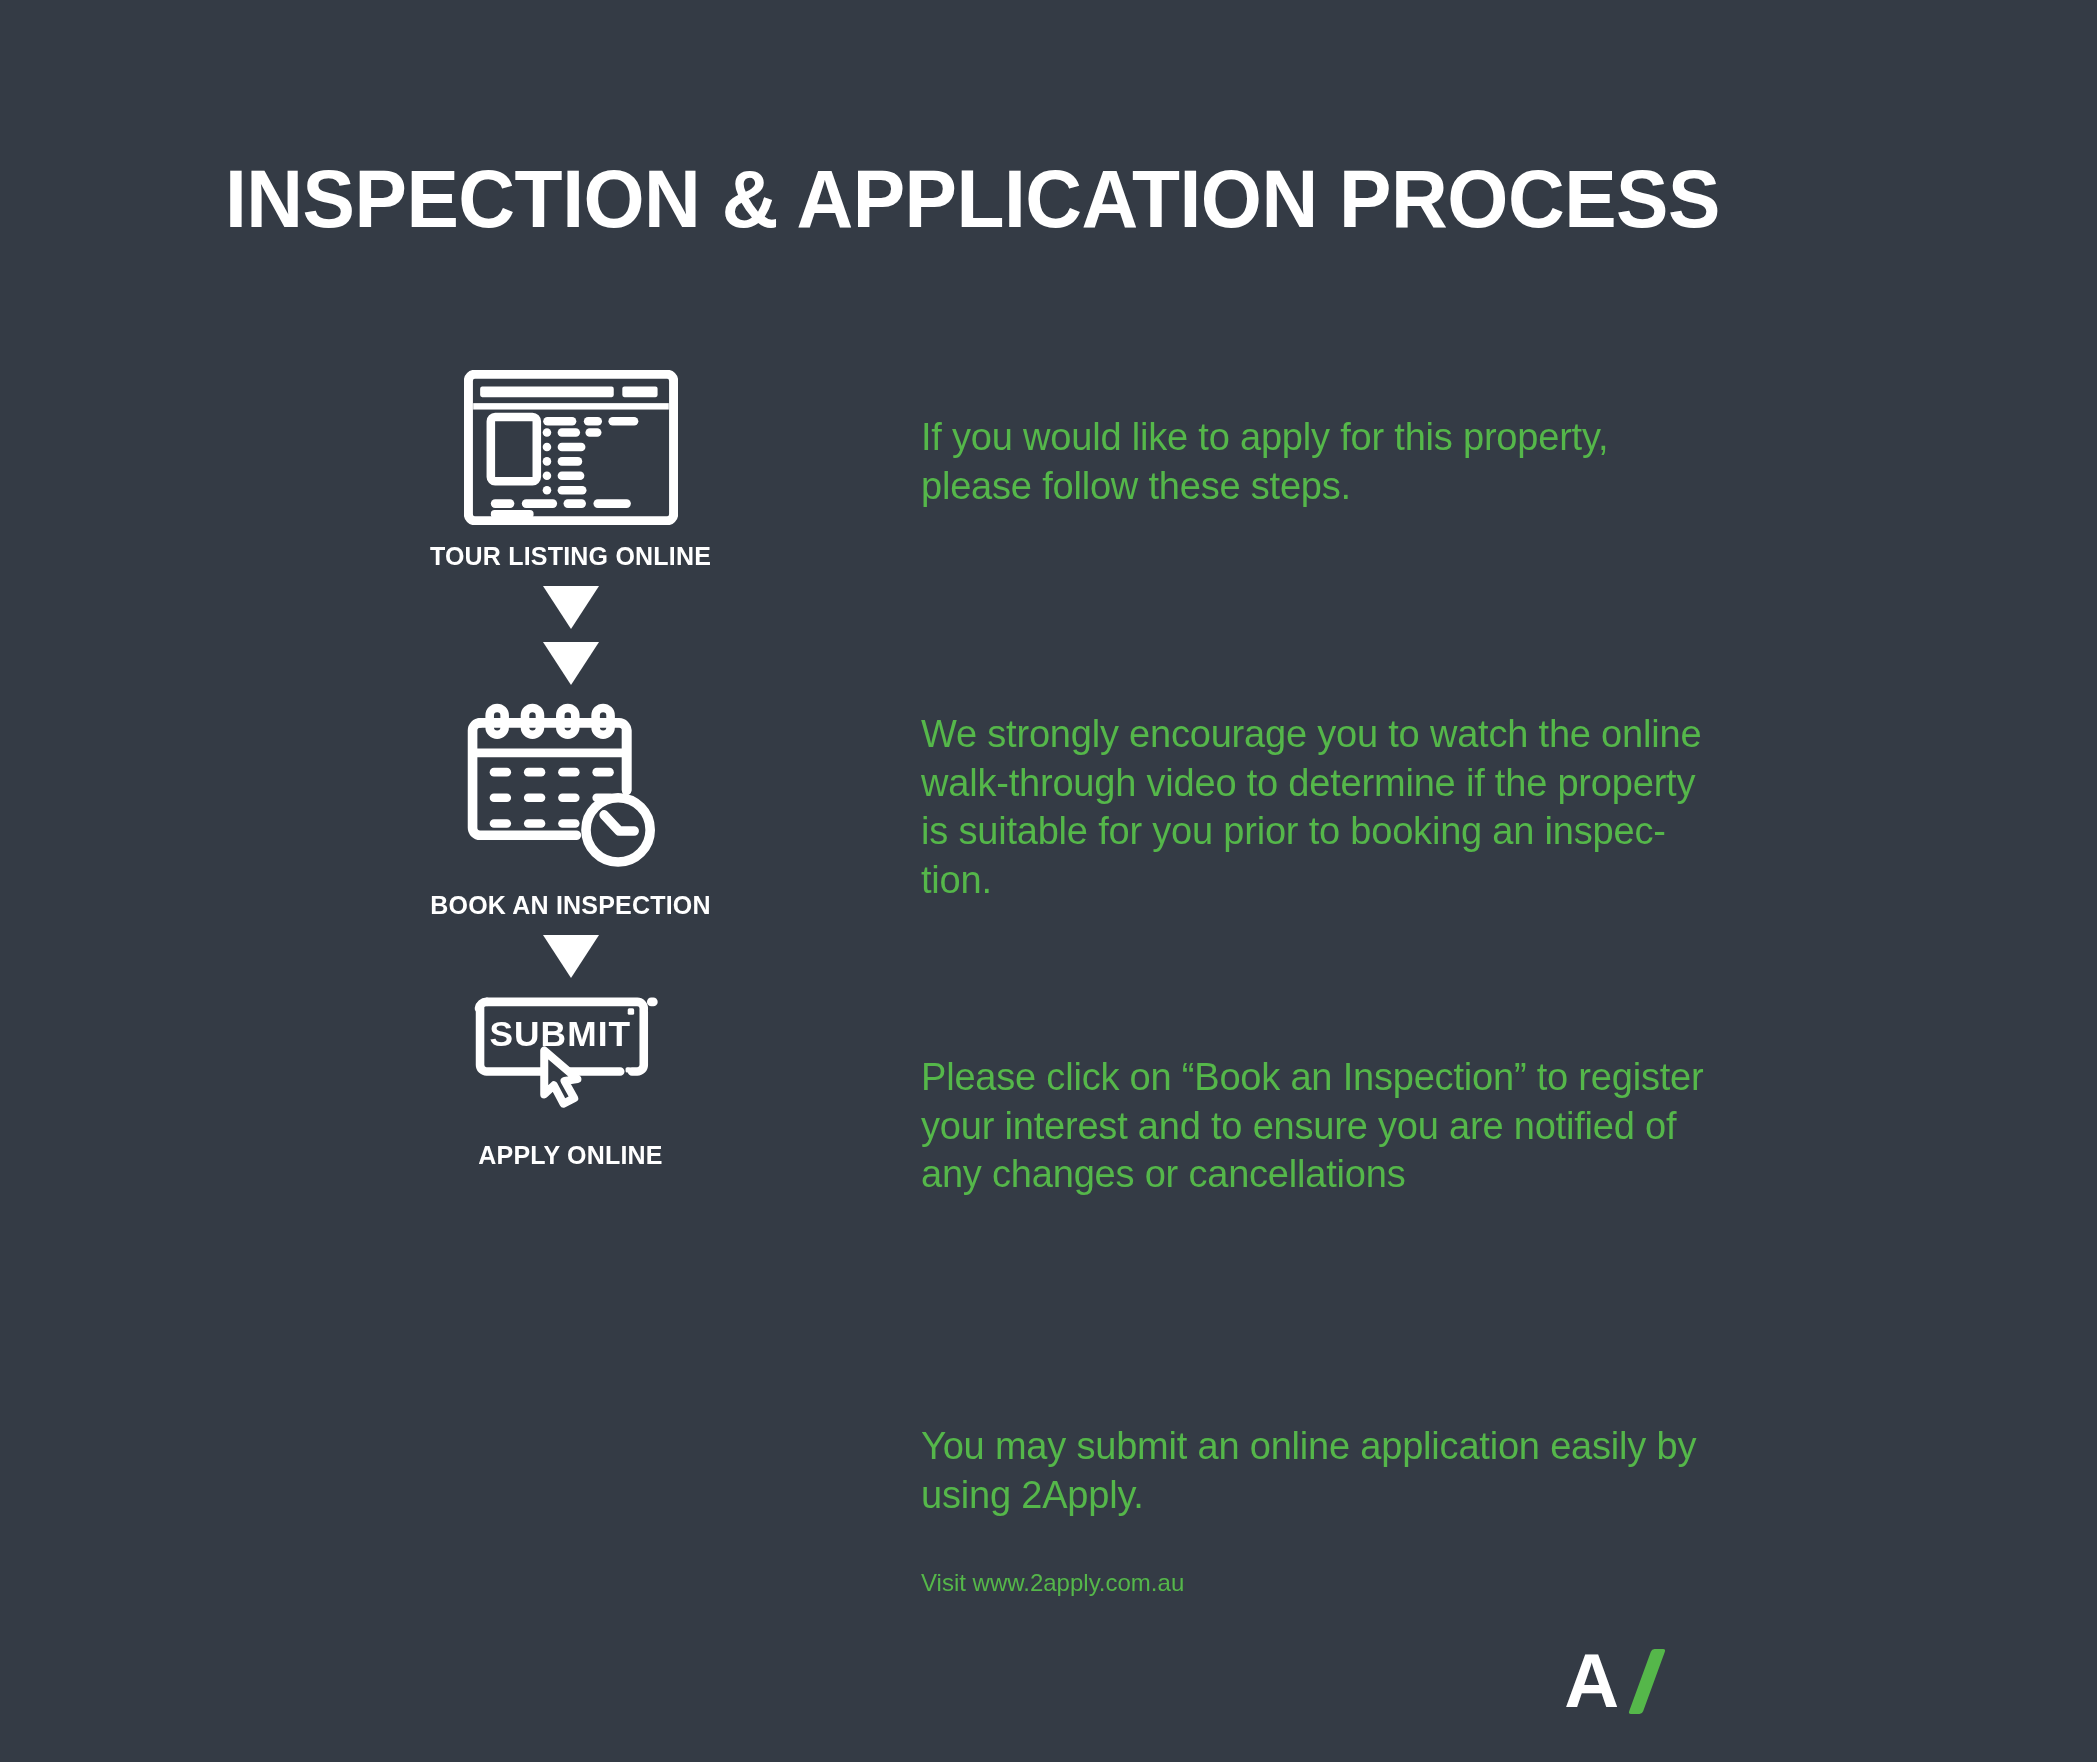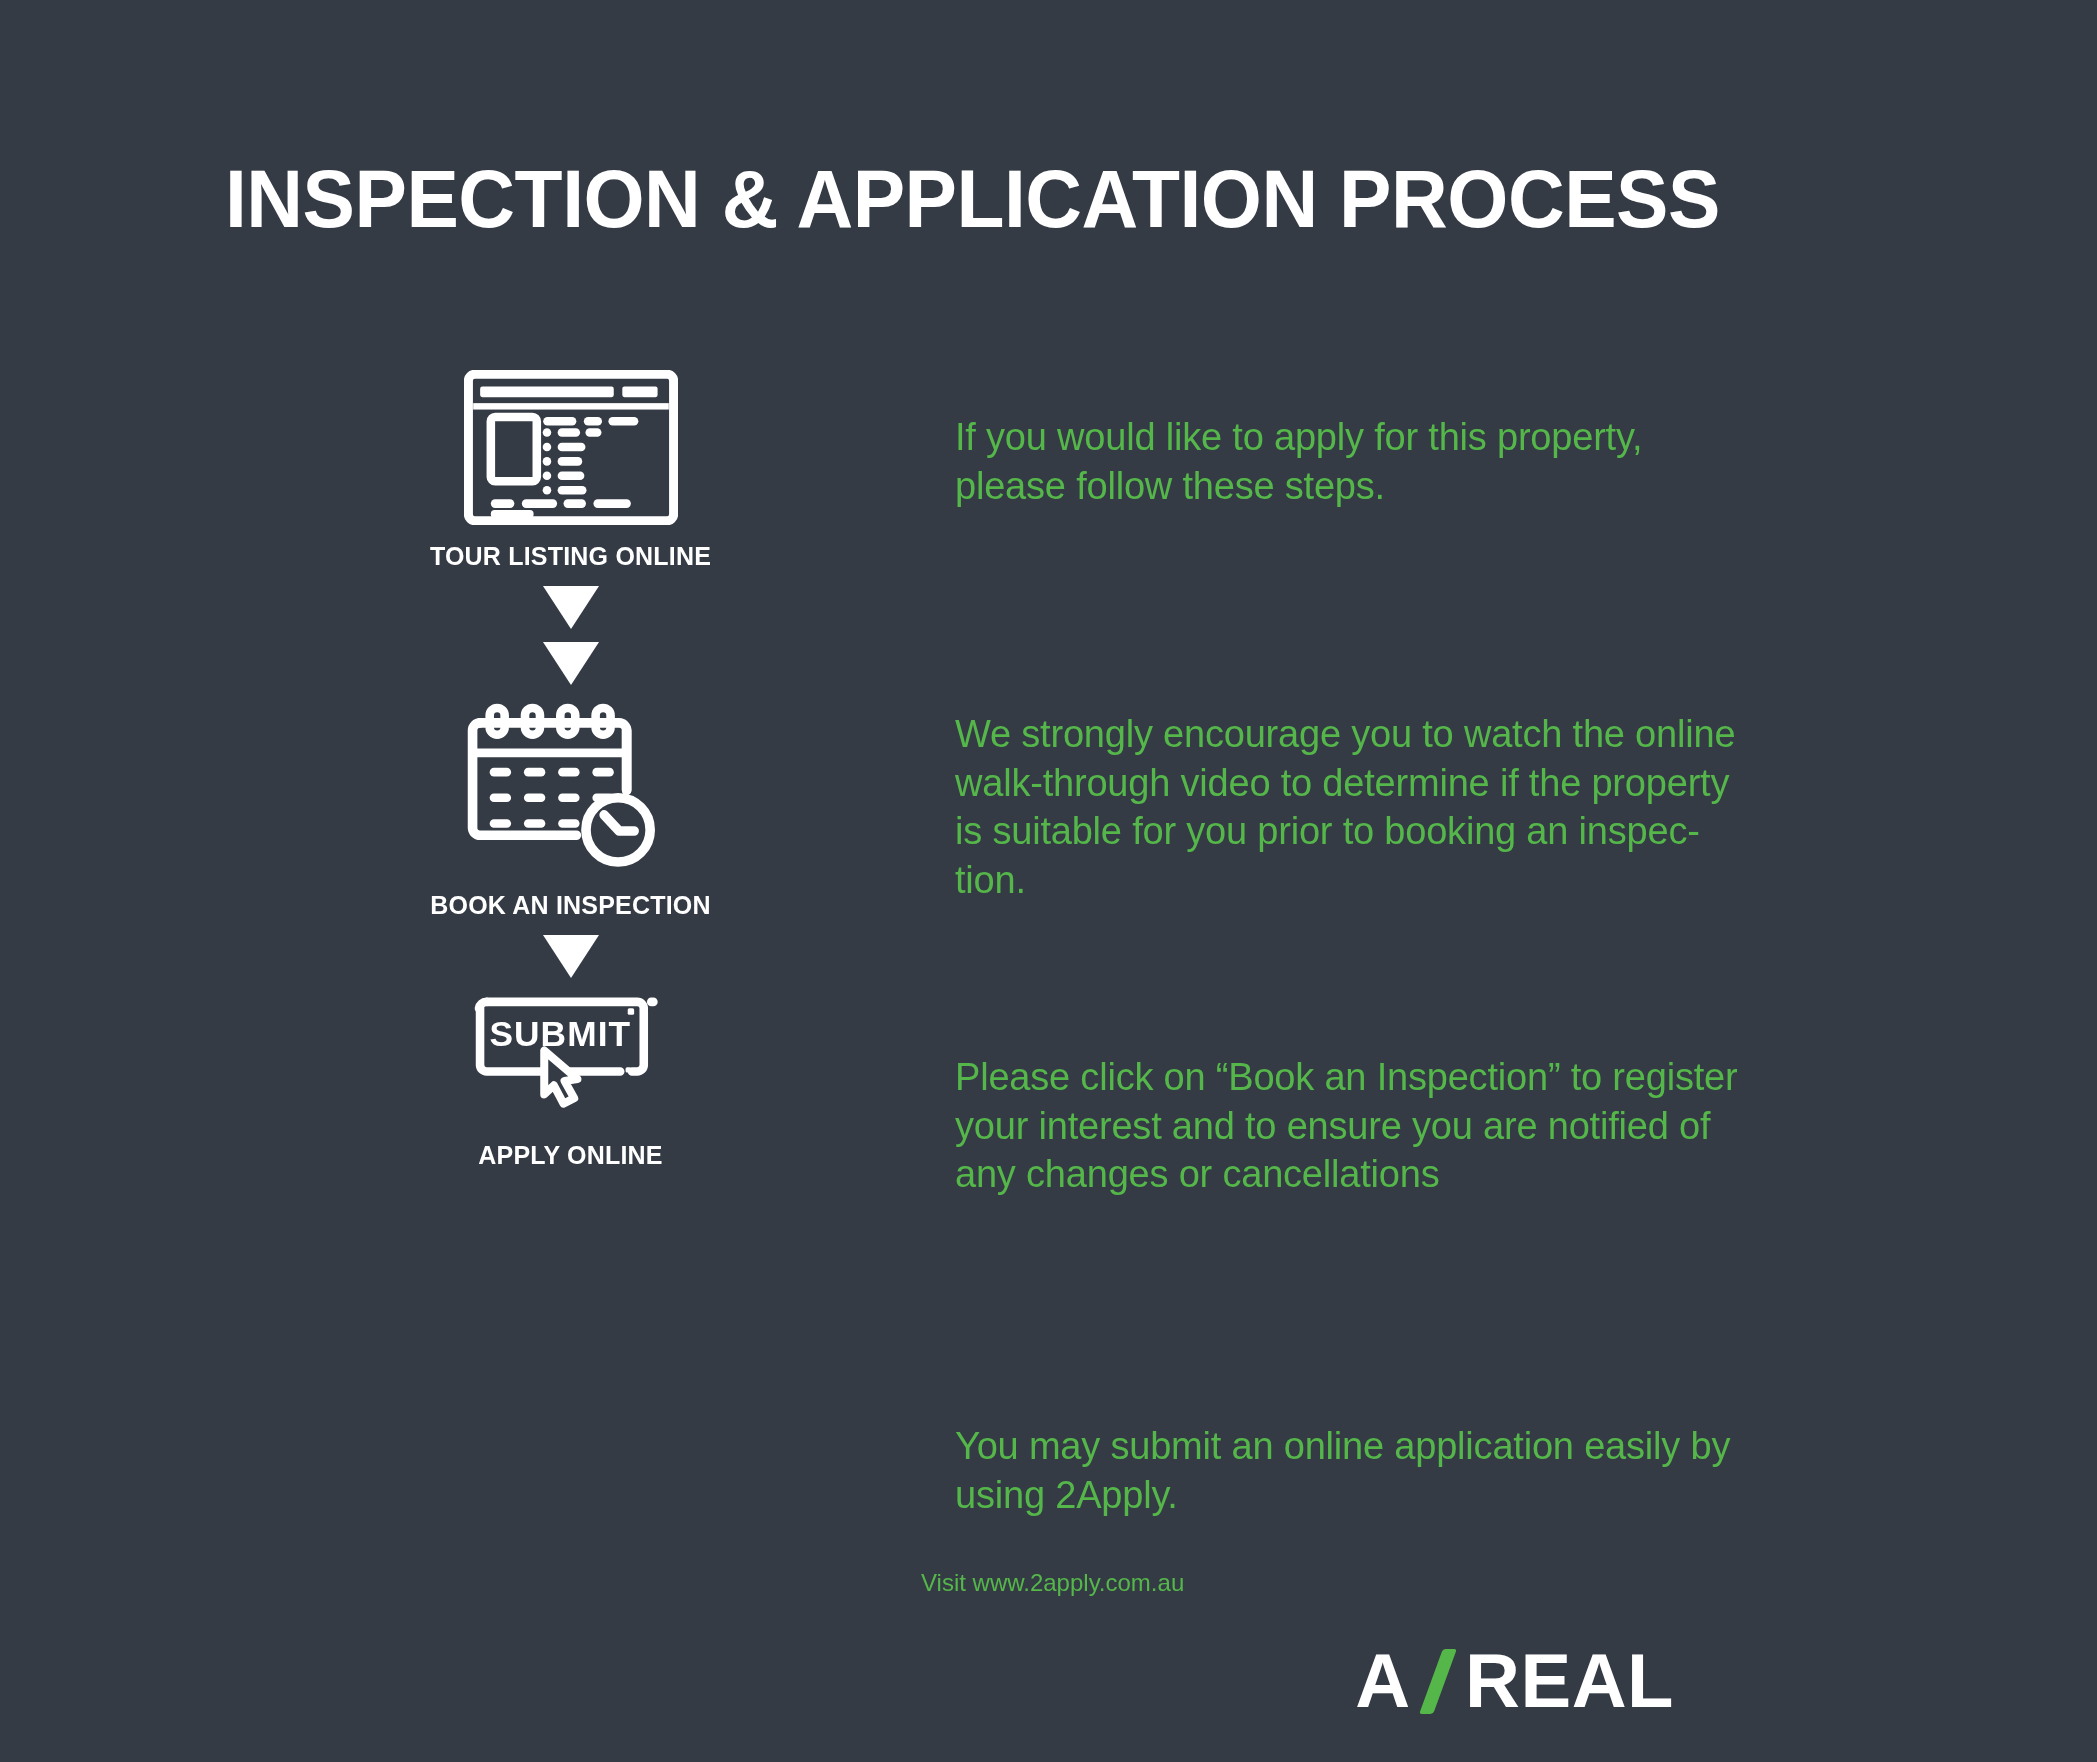--- a/index.html
+++ b/index.html
@@ -77,21 +77,20 @@
   
   .copy {
     position: absolute;
     left: 921px;
     color: #55b74a;
     font-size: 38px;
     line-height: 1.28;
     letter-spacing: -0.2px;
     white-space: pre-line;
     width: 1018px;
-    margin-left: 34px;
   }
 
   .copy.p1 { top: 413px; }
   .copy.p2 { top: 710px; }
   .copy.p3 { top: 1053px; }
   .copy.p4 { top: 1422px; }
 
   .visit {
     position: absolute;
     left: 921px;
@@ -253,17 +252,16 @@
 your interest and to ensure you are notified of
 any changes or cancellations</div>
   <div class="copy p4">You may submit an online application easily by
 using 2Apply.</div>
 
   <div class="visit">Visit www.2apply.com.au</div>
 
   <div class="logo">
     <span class="logo-a">A</span>
     <span class="logo-slash"></span>
-    <span class="logo-real">REAL</span>
   </div>
 
 </div>
 
 
 </body></html>

